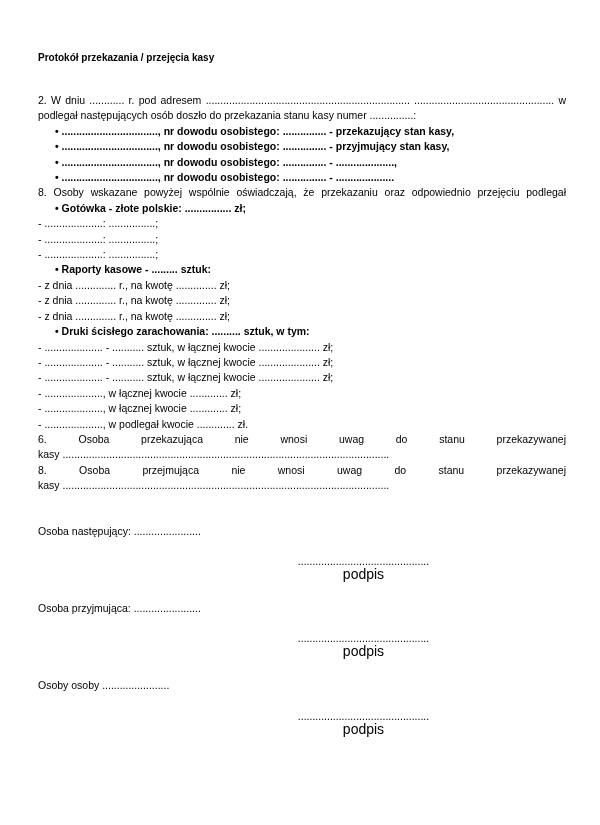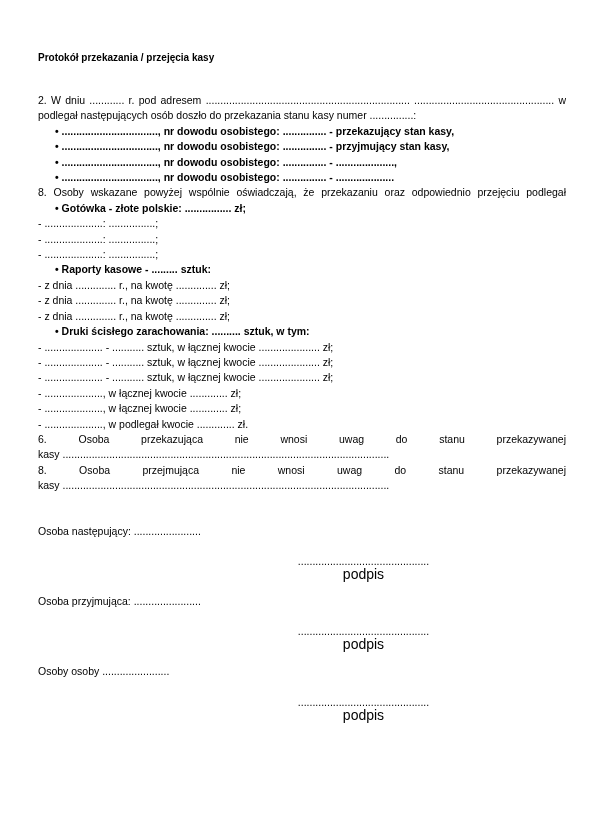--- a/index.html
+++ b/index.html
@@ -29,21 +29,21 @@
     white-space: nowrap;
     overflow: hidden;
   }
   .l-justify {
     white-space: normal;
     text-align: justify;
     text-align-last: justify;
   }
   .l-bullet { padding-left: 17px; font-weight: bold; }
   .signatures { margin-top: 30px; }
-  .sig-group + .sig-group { margin-top: 13px; }
+  .sig-group + .sig-group { margin-top: 20px; }
   .sig-label { line-height: 15.4px; white-space: nowrap; }
   .sig-right {
     margin-left: 253px;
     width: 145px;
     margin-top: 16px;
     text-align: center;
   }
   .sig-dots {
     line-height: 13px;
     white-space: nowrap;

